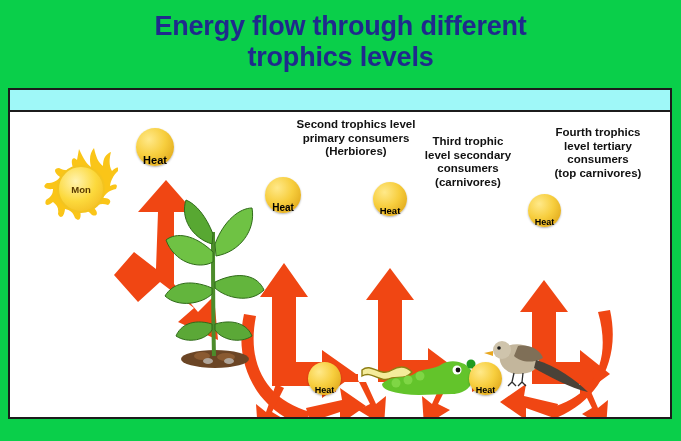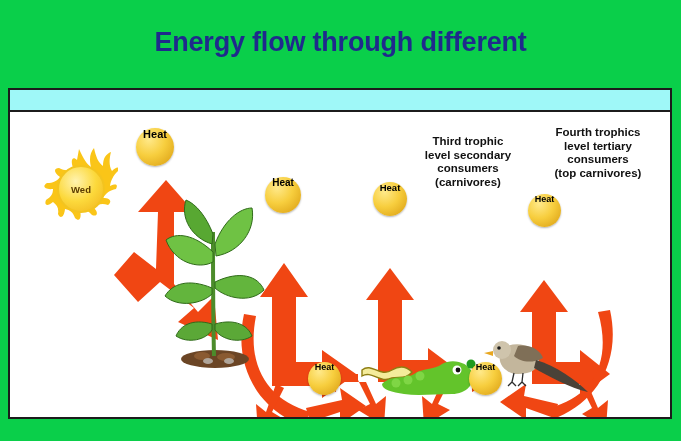--- a/index.html
+++ b/index.html
@@ -53,21 +53,21 @@
     text-align:center;
     font-family:"Liberation Sans", sans-serif;
   }
 
   
   .heat{
     position:absolute;
     border-radius:50%;
     background:radial-gradient(circle at 34% 30%, #FFE98A 0%, #F7CE3E 45%, #E0A81B 85%, #C78D10 100%);
     box-shadow:0 1px 2px rgba(0,0,0,.30);
-    display:flex;align-items:flex-start;justify-content:center;
+    display:flex;align-items:flex-end;justify-content:center;
     color:#000;font-weight:bold;
     font-family:"Liberation Sans", sans-serif;
   }
 
   
   .sun-wrap{position:absolute;}
   .sun-core{
     position:absolute;border-radius:50%;
     background:radial-gradient(circle at 38% 32%, #FFF3B0 0%, #FCD93C 50%, #F0B21A 100%);
     border:2px solid #F3C41F;
@@ -79,20 +79,21 @@
   .art{position:absolute;left:0;top:0;}
   .arrow{fill:#F04613;}
 </style>
 </head>
 <body>
 
 <div id="root">
 
   <div class="title-area">
     <div class="title-line">Energy flow through different</div>
+    <div class="title-line">trophics levels</div>
   </div>
 
   <div class="panel">
     <div class="cyan-band"></div>
 
     <div class="canvas">
 
       <svg class="art" width="660" height="305" viewBox="0 0 660 305">
 
         <g>
@@ -200,21 +201,21 @@
           <g fill="#FAC518">
             <path d="M39,1 C44,12 47,16 51,19 C49,10 50,5 54,0 C56,9 58,14 63,18 C63,10 66,6 71,4 C69,12 69,18 72,23
                      C76,19 80,18 78,23 C73,28 71,32 70,38 C77,35 78,37 76,41 C70,42 66,45 63,50
                      C71,50 72,54 68,57 C62,55 58,56 54,60 C59,65 57,69 52,67 C48,62 45,61 40,62
                      C42,71 39,74 35,70 C33,64 30,62 25,61 C24,70 20,71 18,66 C19,60 17,57 13,54
                      C7,59 4,57 6,52 C11,49 13,46 13,41 C4,42 2,38 7,35 C13,35 17,33 20,29
                      C13,24 14,20 19,20 C25,23 29,23 33,20 C30,11 33,8 37,12 Z"></path>
           </g>
         </svg>
         <div class="sun-core" style="left:17px;top:17px;width:44px;height:44px;">
-          <span>Wed</span>
+          <span>Mon</span>
         </div>
       </div>
 
       <div class="heat" style="left:126px;top:16px;width:38px;height:38px;font-size:11px;">
         <span>Heat</span>
       </div>
 
       <div class="heat" style="left:255px;top:65px;width:36px;height:36px;font-size:10px;">
         <span>Heat</span>
       </div>
@@ -229,20 +230,21 @@
 
       <div class="heat" style="left:298px;top:250px;width:33px;height:33px;font-size:9px;">
         <span>Heat</span>
       </div>
 
       <div class="heat" style="left:459px;top:250px;width:33px;height:33px;font-size:9px;">
         <span>Heat</span>
       </div>
 
 
+      <div class="lbl" style="left:264px;top:6px;width:164px;">Second trophics level<br>primary consumers<br>(Herbiores)</div>
 
       <div class="lbl" style="left:400px;top:23px;width:116px;">Third trophic<br>level secondary<br>consumers<br>(carnivores)</div>
 
       <div class="lbl" style="left:524px;top:14px;width:128px;">Fourth trophics<br>level tertiary<br>consumers<br>(top carnivores)</div>
 
     </div>
   </div>
 
 </div>
 

